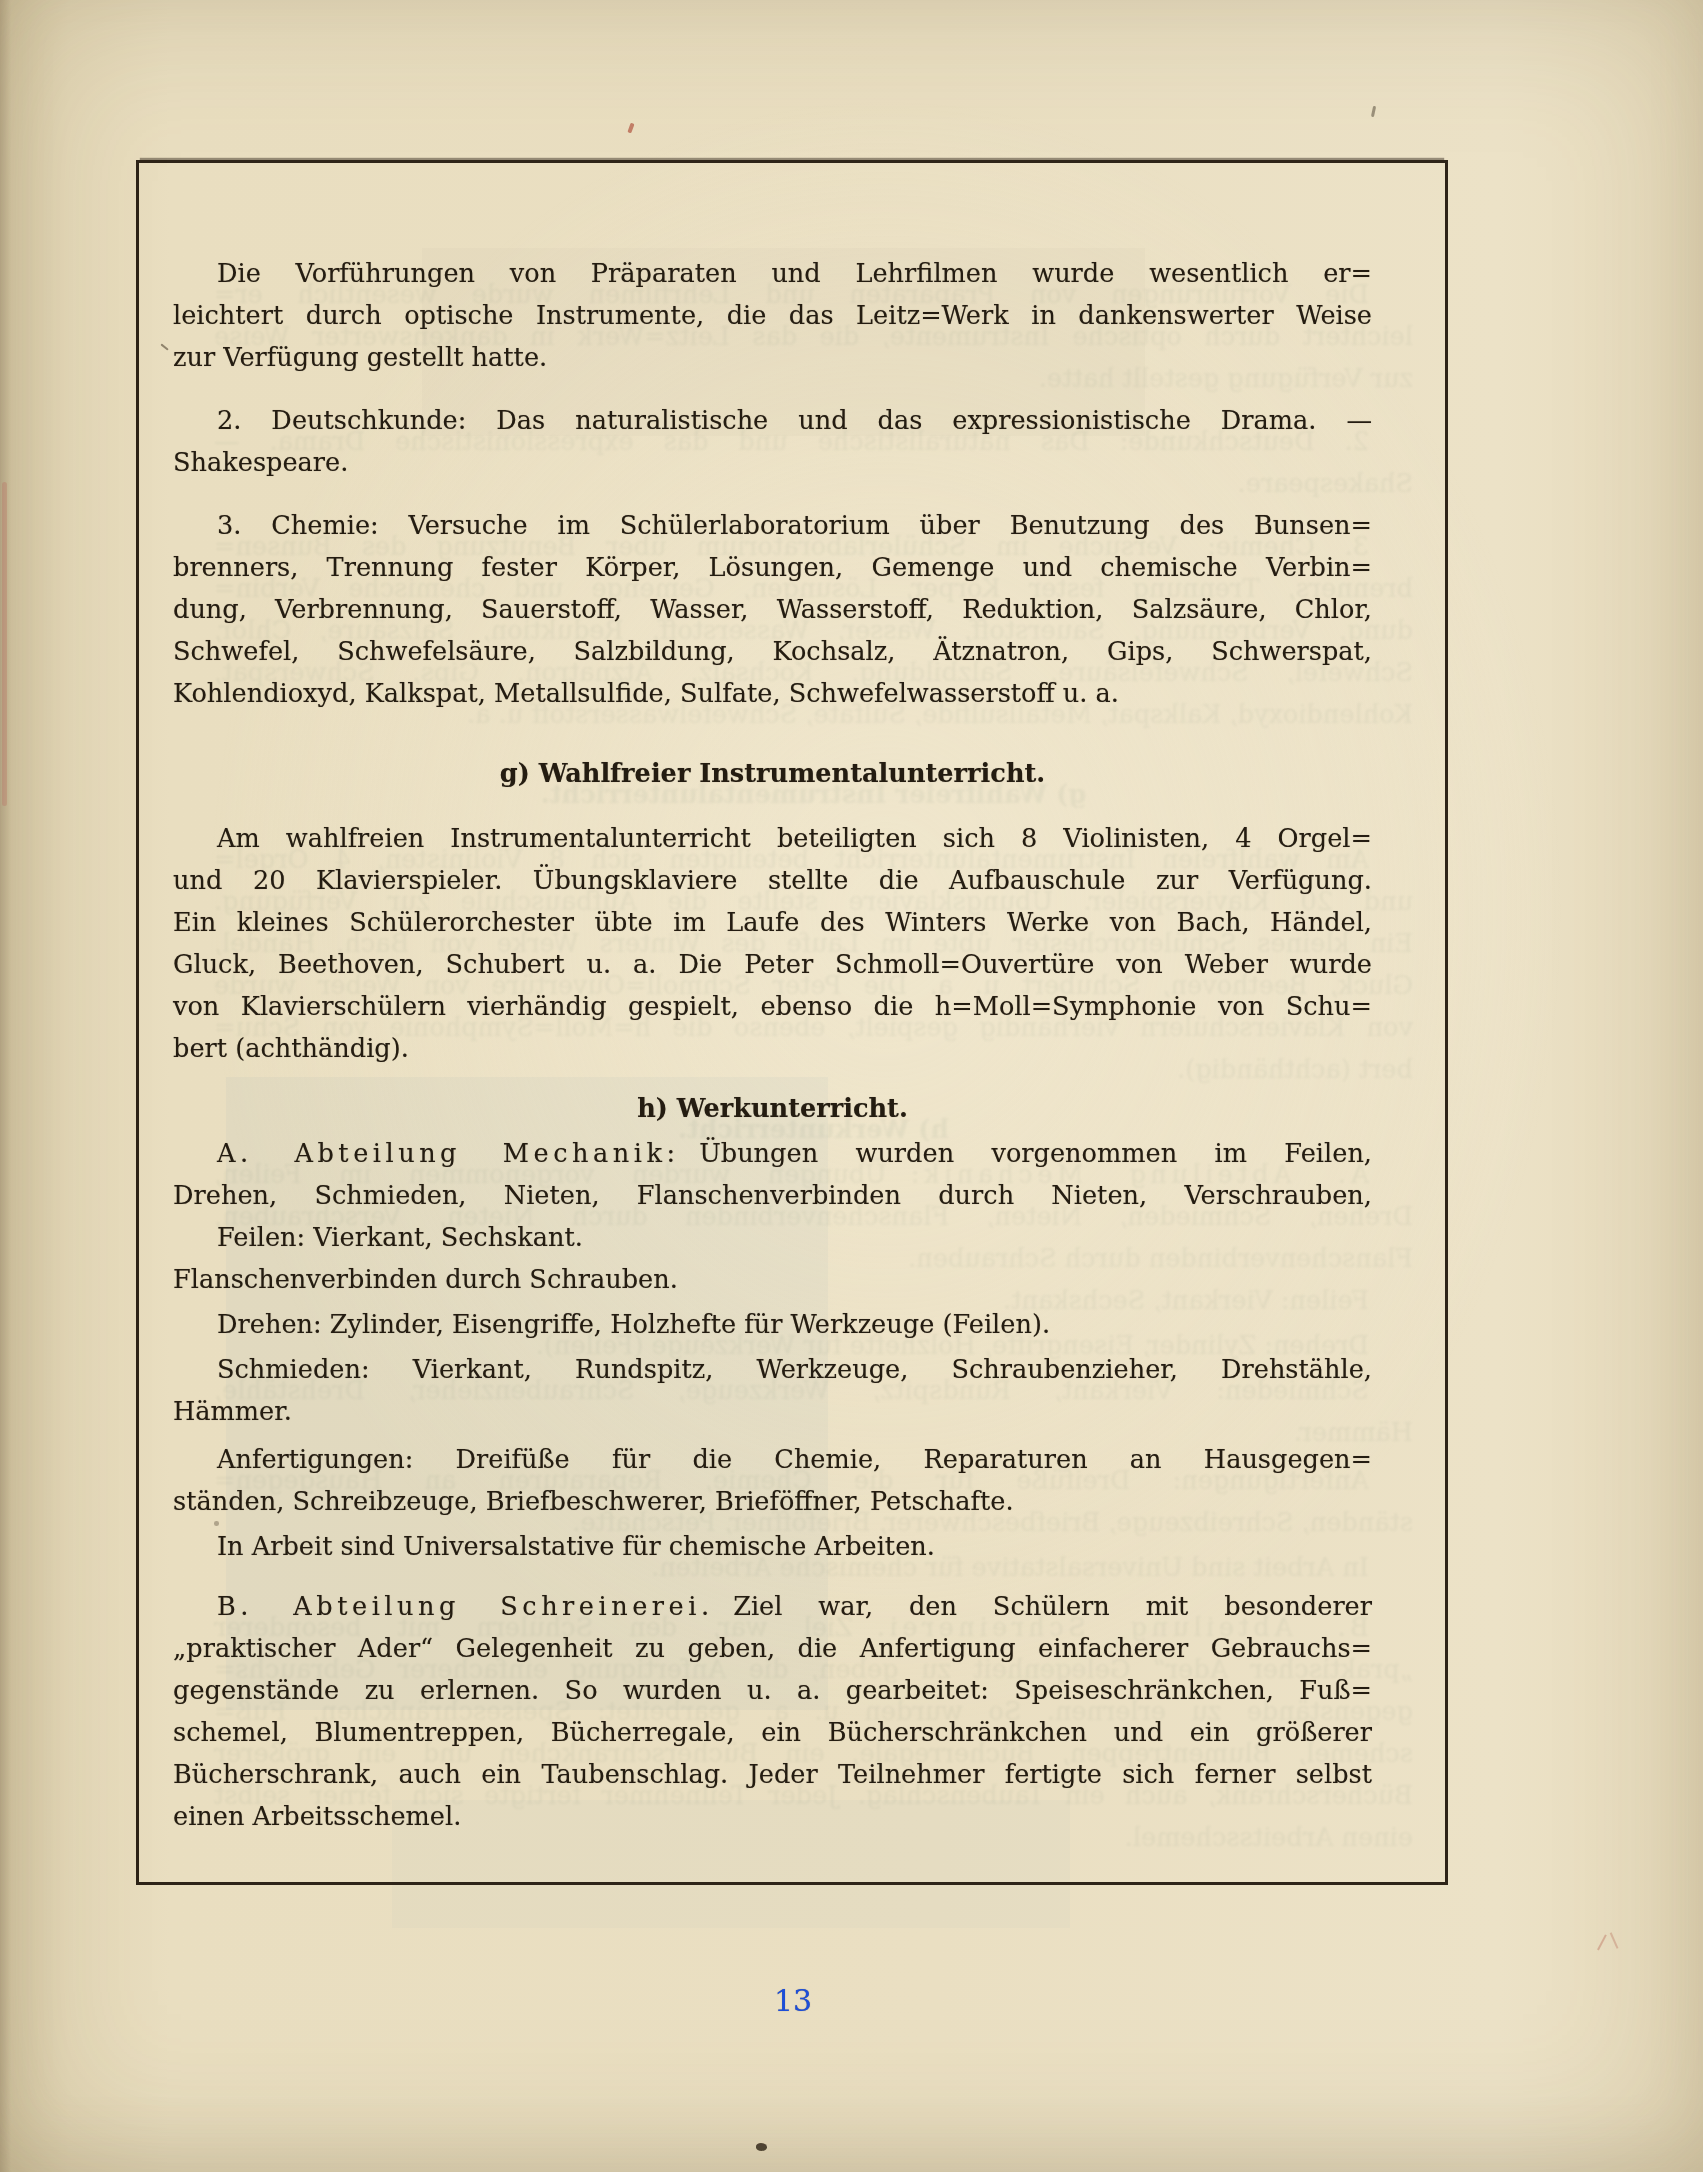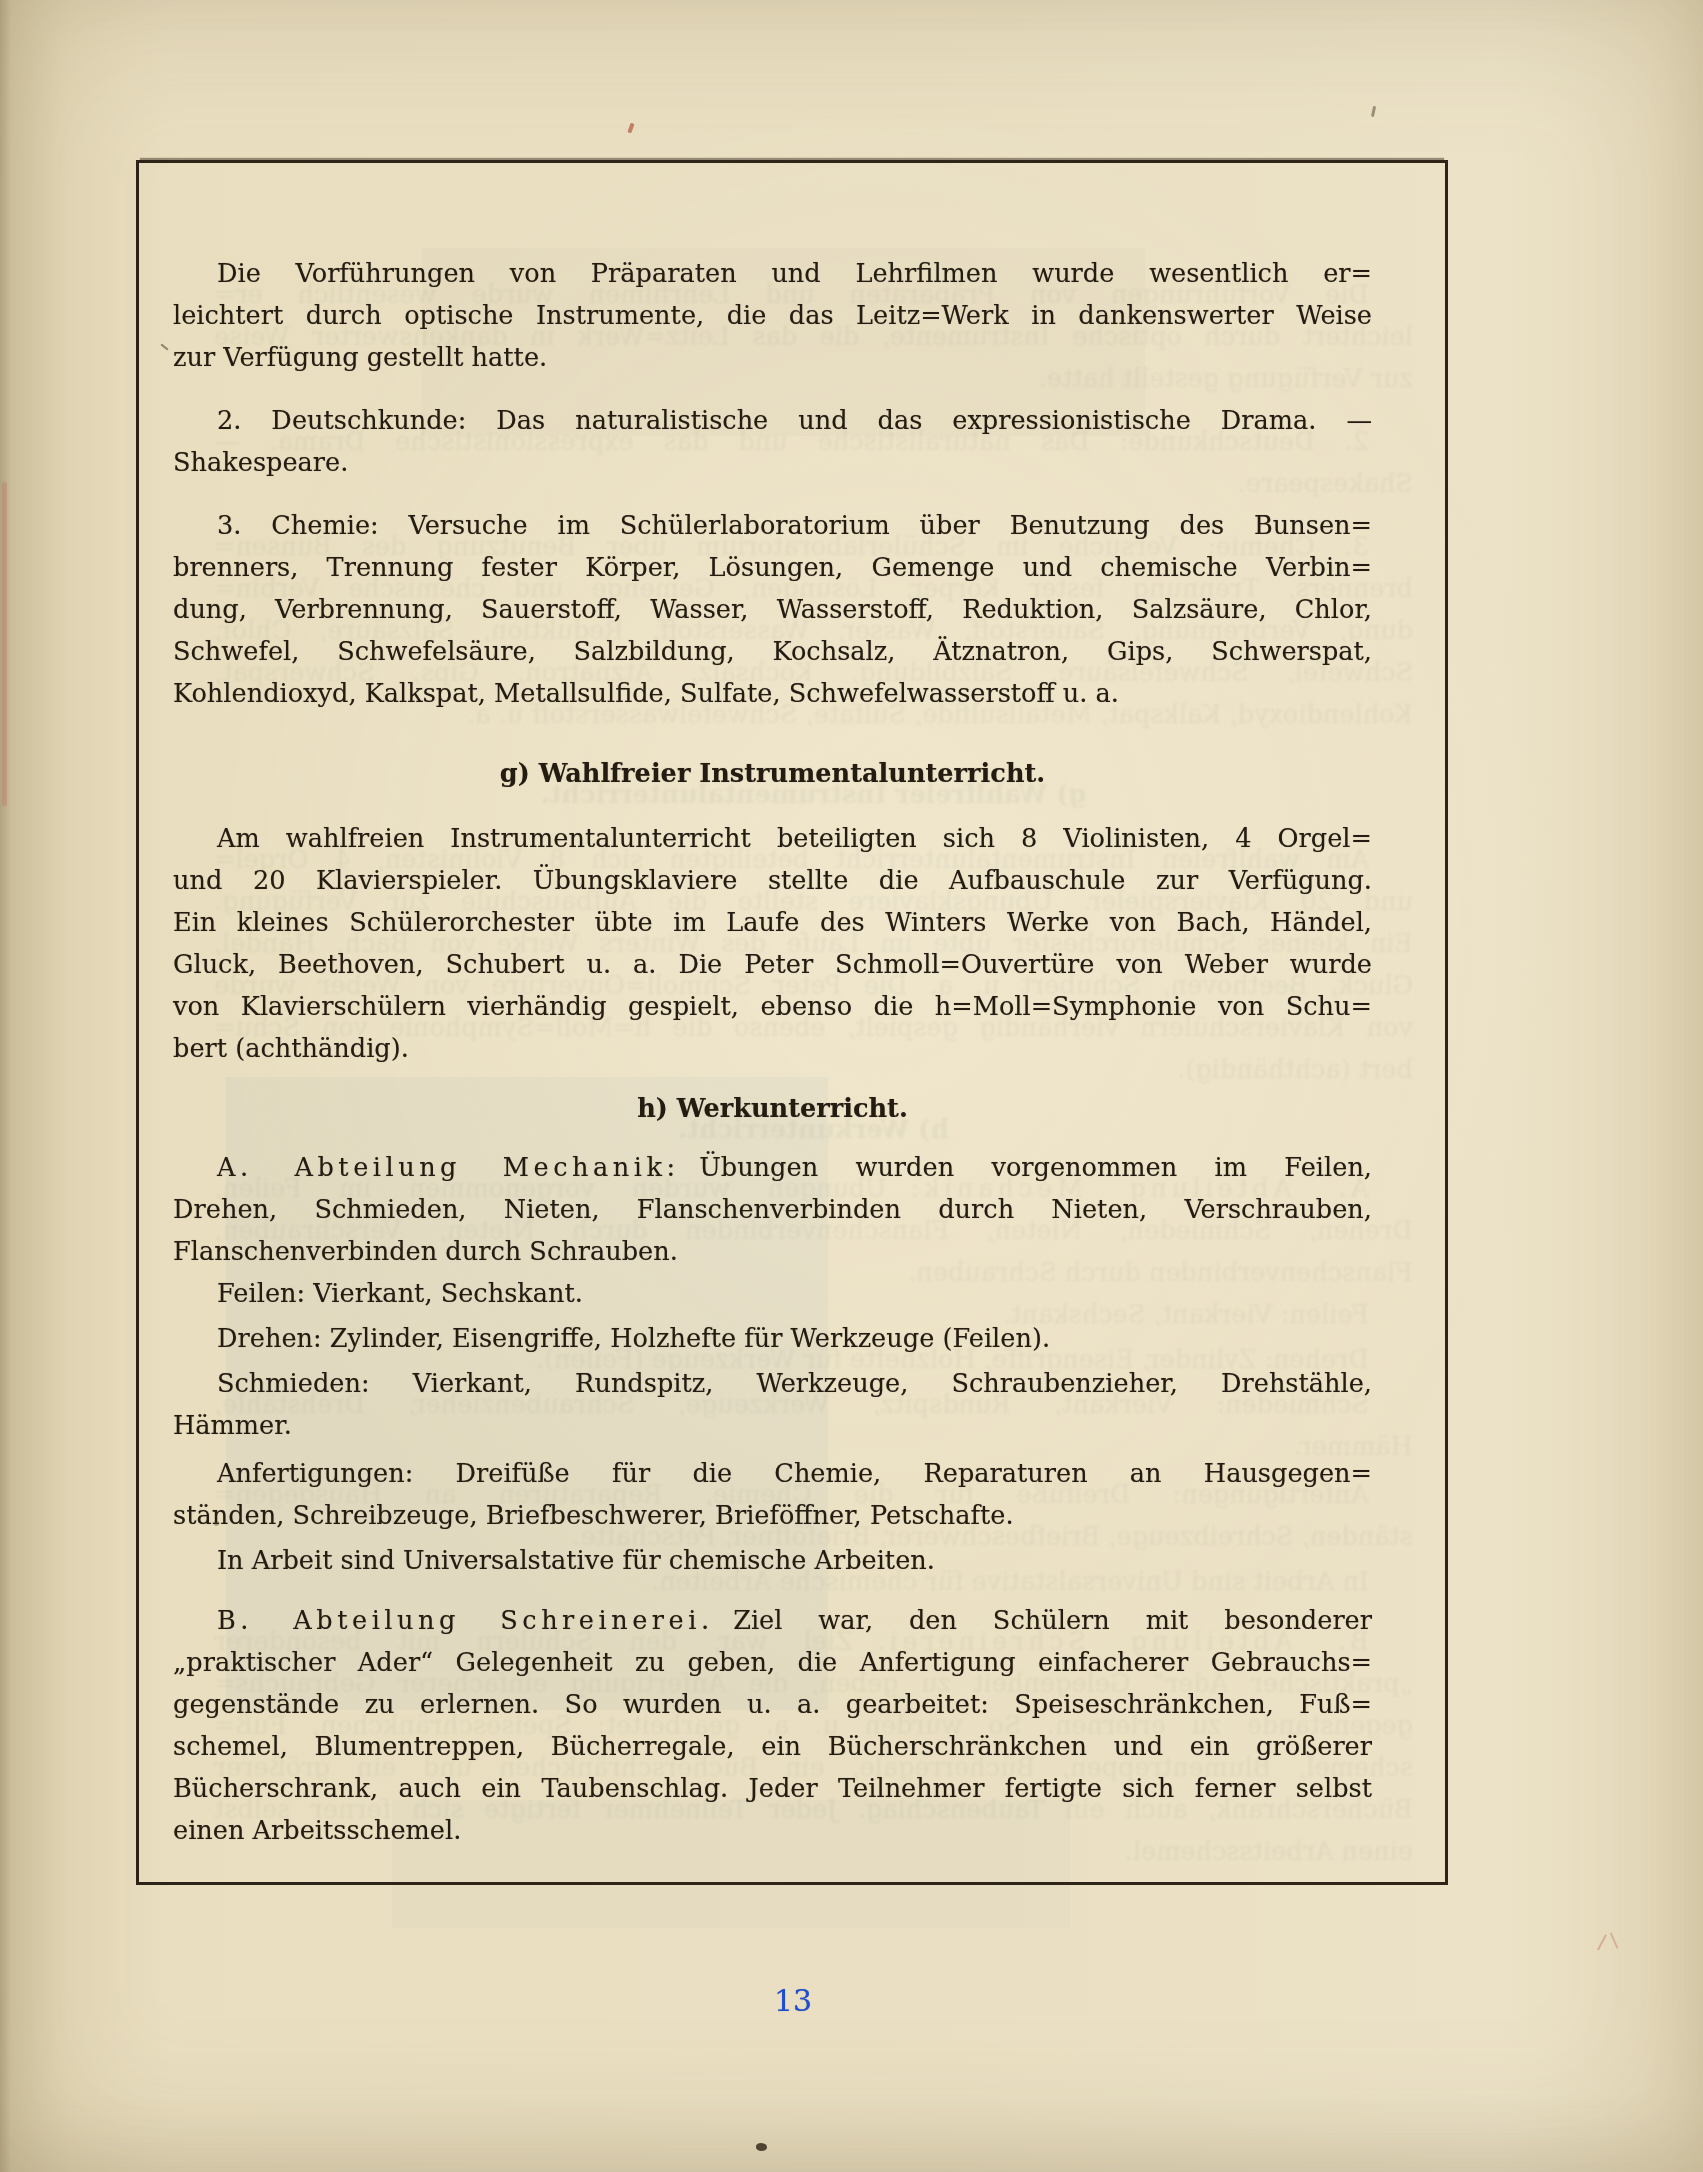--- a/index.html
+++ b/index.html
@@ -32,21 +32,21 @@
   .textcol{position:absolute;left:34px;top:89px;width:1199px;
     font-size:25.6px;line-height:42px;color:inherit;
     text-shadow:0 0 0.8px rgba(37,29,17,.4);}
   .line{text-align:left;}
   .just{text-align:justify;text-align-last:justify;}
   .indent{text-indent:44px;}
   .sperr{letter-spacing:4.5px;margin-right:19.6px;}
   .heading{font-weight:bold;text-align:center;text-align-last:center;}
   .mt4{margin-top:3px}.mt8{margin-top:6px}.mt24{margin-top:18px}
   .mt28{margin-top:21px}.mt44{margin-top:18px}.mt50{margin-top:38px}
-  .mb4{margin-bottom:17px}.mb12{margin-bottom:23px}
+  .mb4{margin-bottom:3px}.mb12{margin-bottom:23px}
 
   .pagenum{position:absolute;left:793px;top:1974px;transform:translateX(-50%);
     font-size:30px;color:#1d4ed8;z-index:3;text-shadow:0 0 0.8px rgba(44,36,26,.5);margin-top:9px;}
 
   .speck{position:absolute;z-index:4;pointer-events:none;}
   .speck.red-top{left:629px;top:123px;width:3.8px;height:9.8px;background:#a8402c;opacity:.6;transform:rotate(20deg);border-radius:1.5px;}
   .speck.mark-top-right{left:1372px;top:106px;width:3px;height:11.3px;background:#3a2f1f;opacity:.45;border-radius:1.5px;transform:rotate(12deg);}
   .speck.tick-left{left:160px;top:346px;width:9px;height:2.3px;background:#473a28;opacity:.55;transform:rotate(38deg);border-radius:1.5px;}
   .speck.dot-left{left:214px;top:1521px;width:4.5px;height:4.5px;background:#473a28;opacity:.35;border-radius:50%;}
   .speck.bottom-dark{left:756px;top:2143px;width:11.3px;height:7.5px;background:#2f261a;opacity:.85;border-radius:45% 55% 50% 50%;}
@@ -131,23 +131,23 @@
     <div class="line just">und 20 Klavierspieler. Übungsklaviere stellte die Aufbauschule zur Verfügung.</div>
     <div class="line just">Ein kleines Schülerorchester übte im Laufe des Winters Werke von Bach, Händel,</div>
     <div class="line just">Gluck, Beethoven, Schubert u. a. Die Peter Schmoll=Ouvertüre von Weber wurde</div>
     <div class="line just">von Klavierschülern vierhändig gespielt, ebenso die h=Moll=Symphonie von Schu=</div>
     <div class="line">bert (achthändig).</div>
 
     <div class="line heading mt24 mb4">h) Werkunterricht.</div>
 
     <div class="line just indent"><span class="sperr">A. Abteilung Mechanik:</span><span>Übungen wurden vorgenommen im Feilen,</span></div>
     <div class="line just">Drehen, Schmieden, Nieten, Flanschenverbinden durch Nieten, Verschrauben,</div>
+    <div class="line indent">Feilen: Vierkant, Sechskant.</div>
+
     <div class="line">Flanschenverbinden durch Schrauben.</div>
-
-    <div class="line indent">Feilen: Vierkant, Sechskant.</div>
     <div class="line indent mt4">Drehen: Zylinder, Eisengriffe, Holzhefte für Werkzeuge (Feilen).</div>
     <div class="line just indent mt4">Schmieden: Vierkant, Rundspitz, Werkzeuge, Schraubenzieher, Drehstähle,</div>
     <div class="line">Hämmer.</div>
     <div class="line just indent mt8">Anfertigungen: Dreifüße für die Chemie, Reparaturen an Hausgegen=</div>
     <div class="line">ständen, Schreibzeuge, Briefbeschwerer, Brieföffner, Petschafte.</div>
     <div class="line indent mt4">In Arbeit sind Universalstative für chemische Arbeiten.</div>
 
     <div class="line just indent mt44"><span class="sperr">B. Abteilung Schreinerei.</span><span>Ziel war, den Schülern mit besonderer</span></div>
     <div class="line just">„praktischer Ader“ Gelegenheit zu geben, die Anfertigung einfacherer Gebrauchs=</div>
     <div class="line just">gegenstände zu erlernen. So wurden u. a. gearbeitet: Speiseschränkchen, Fuß=</div>

